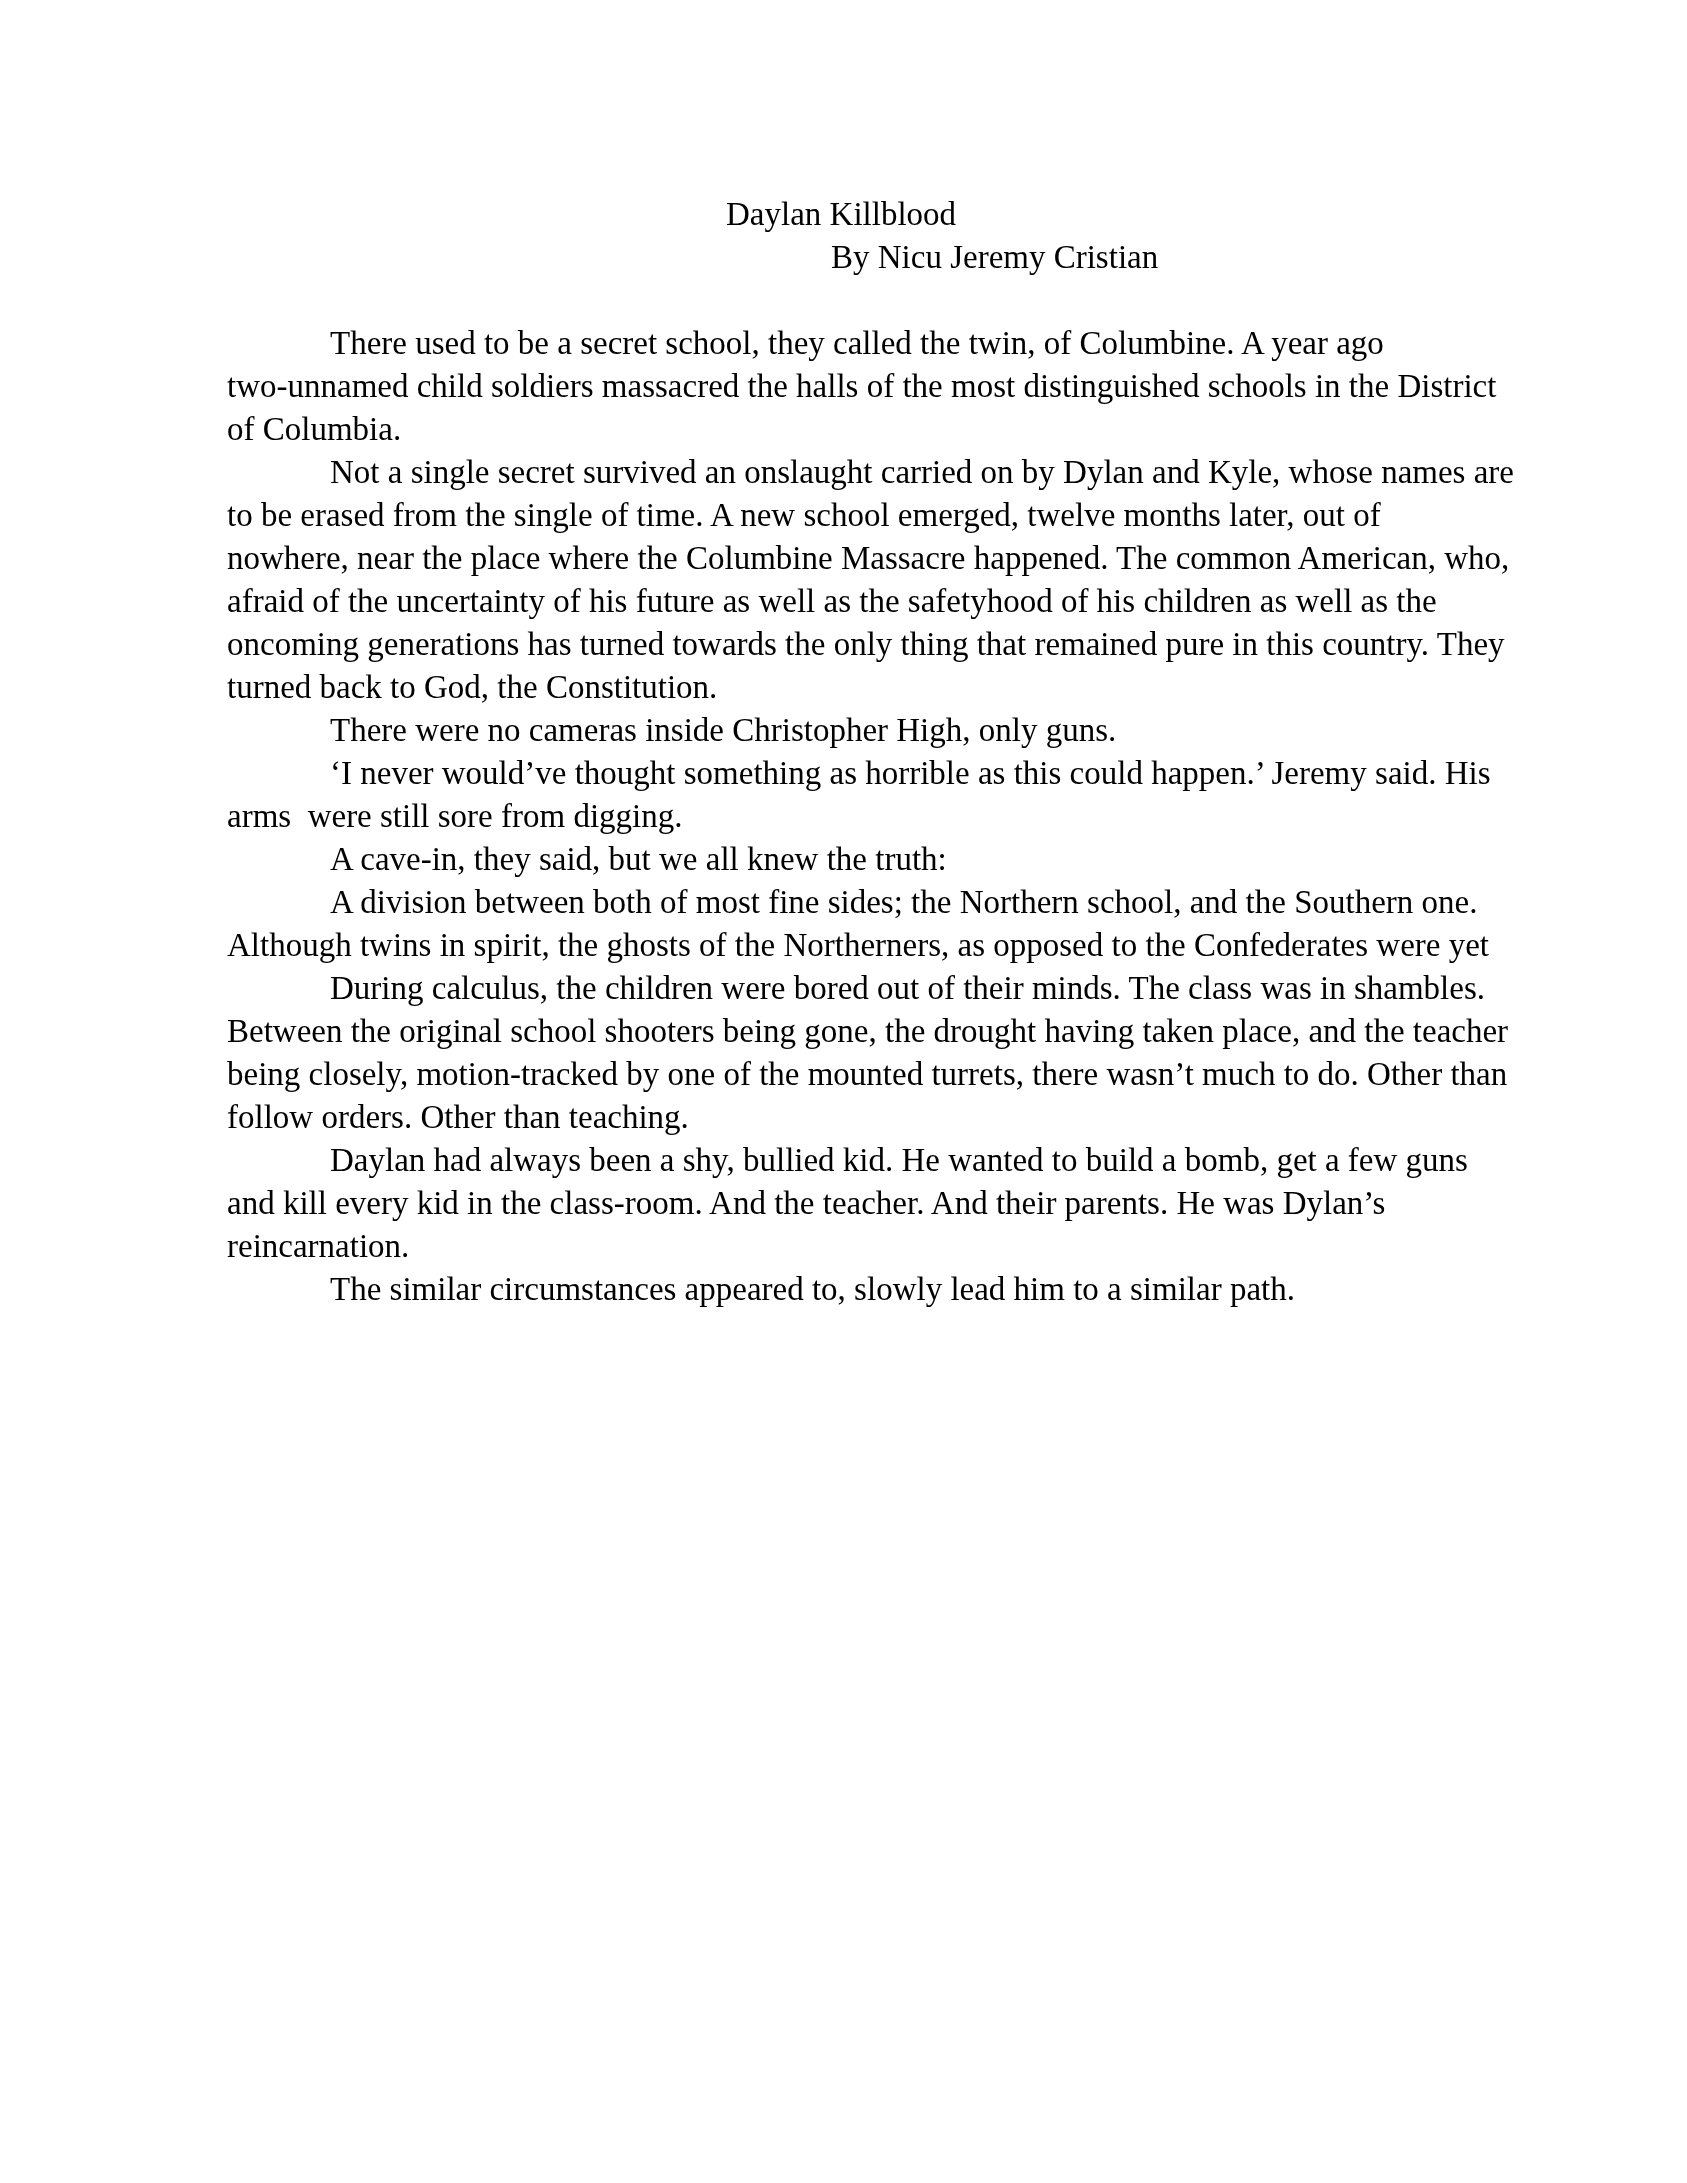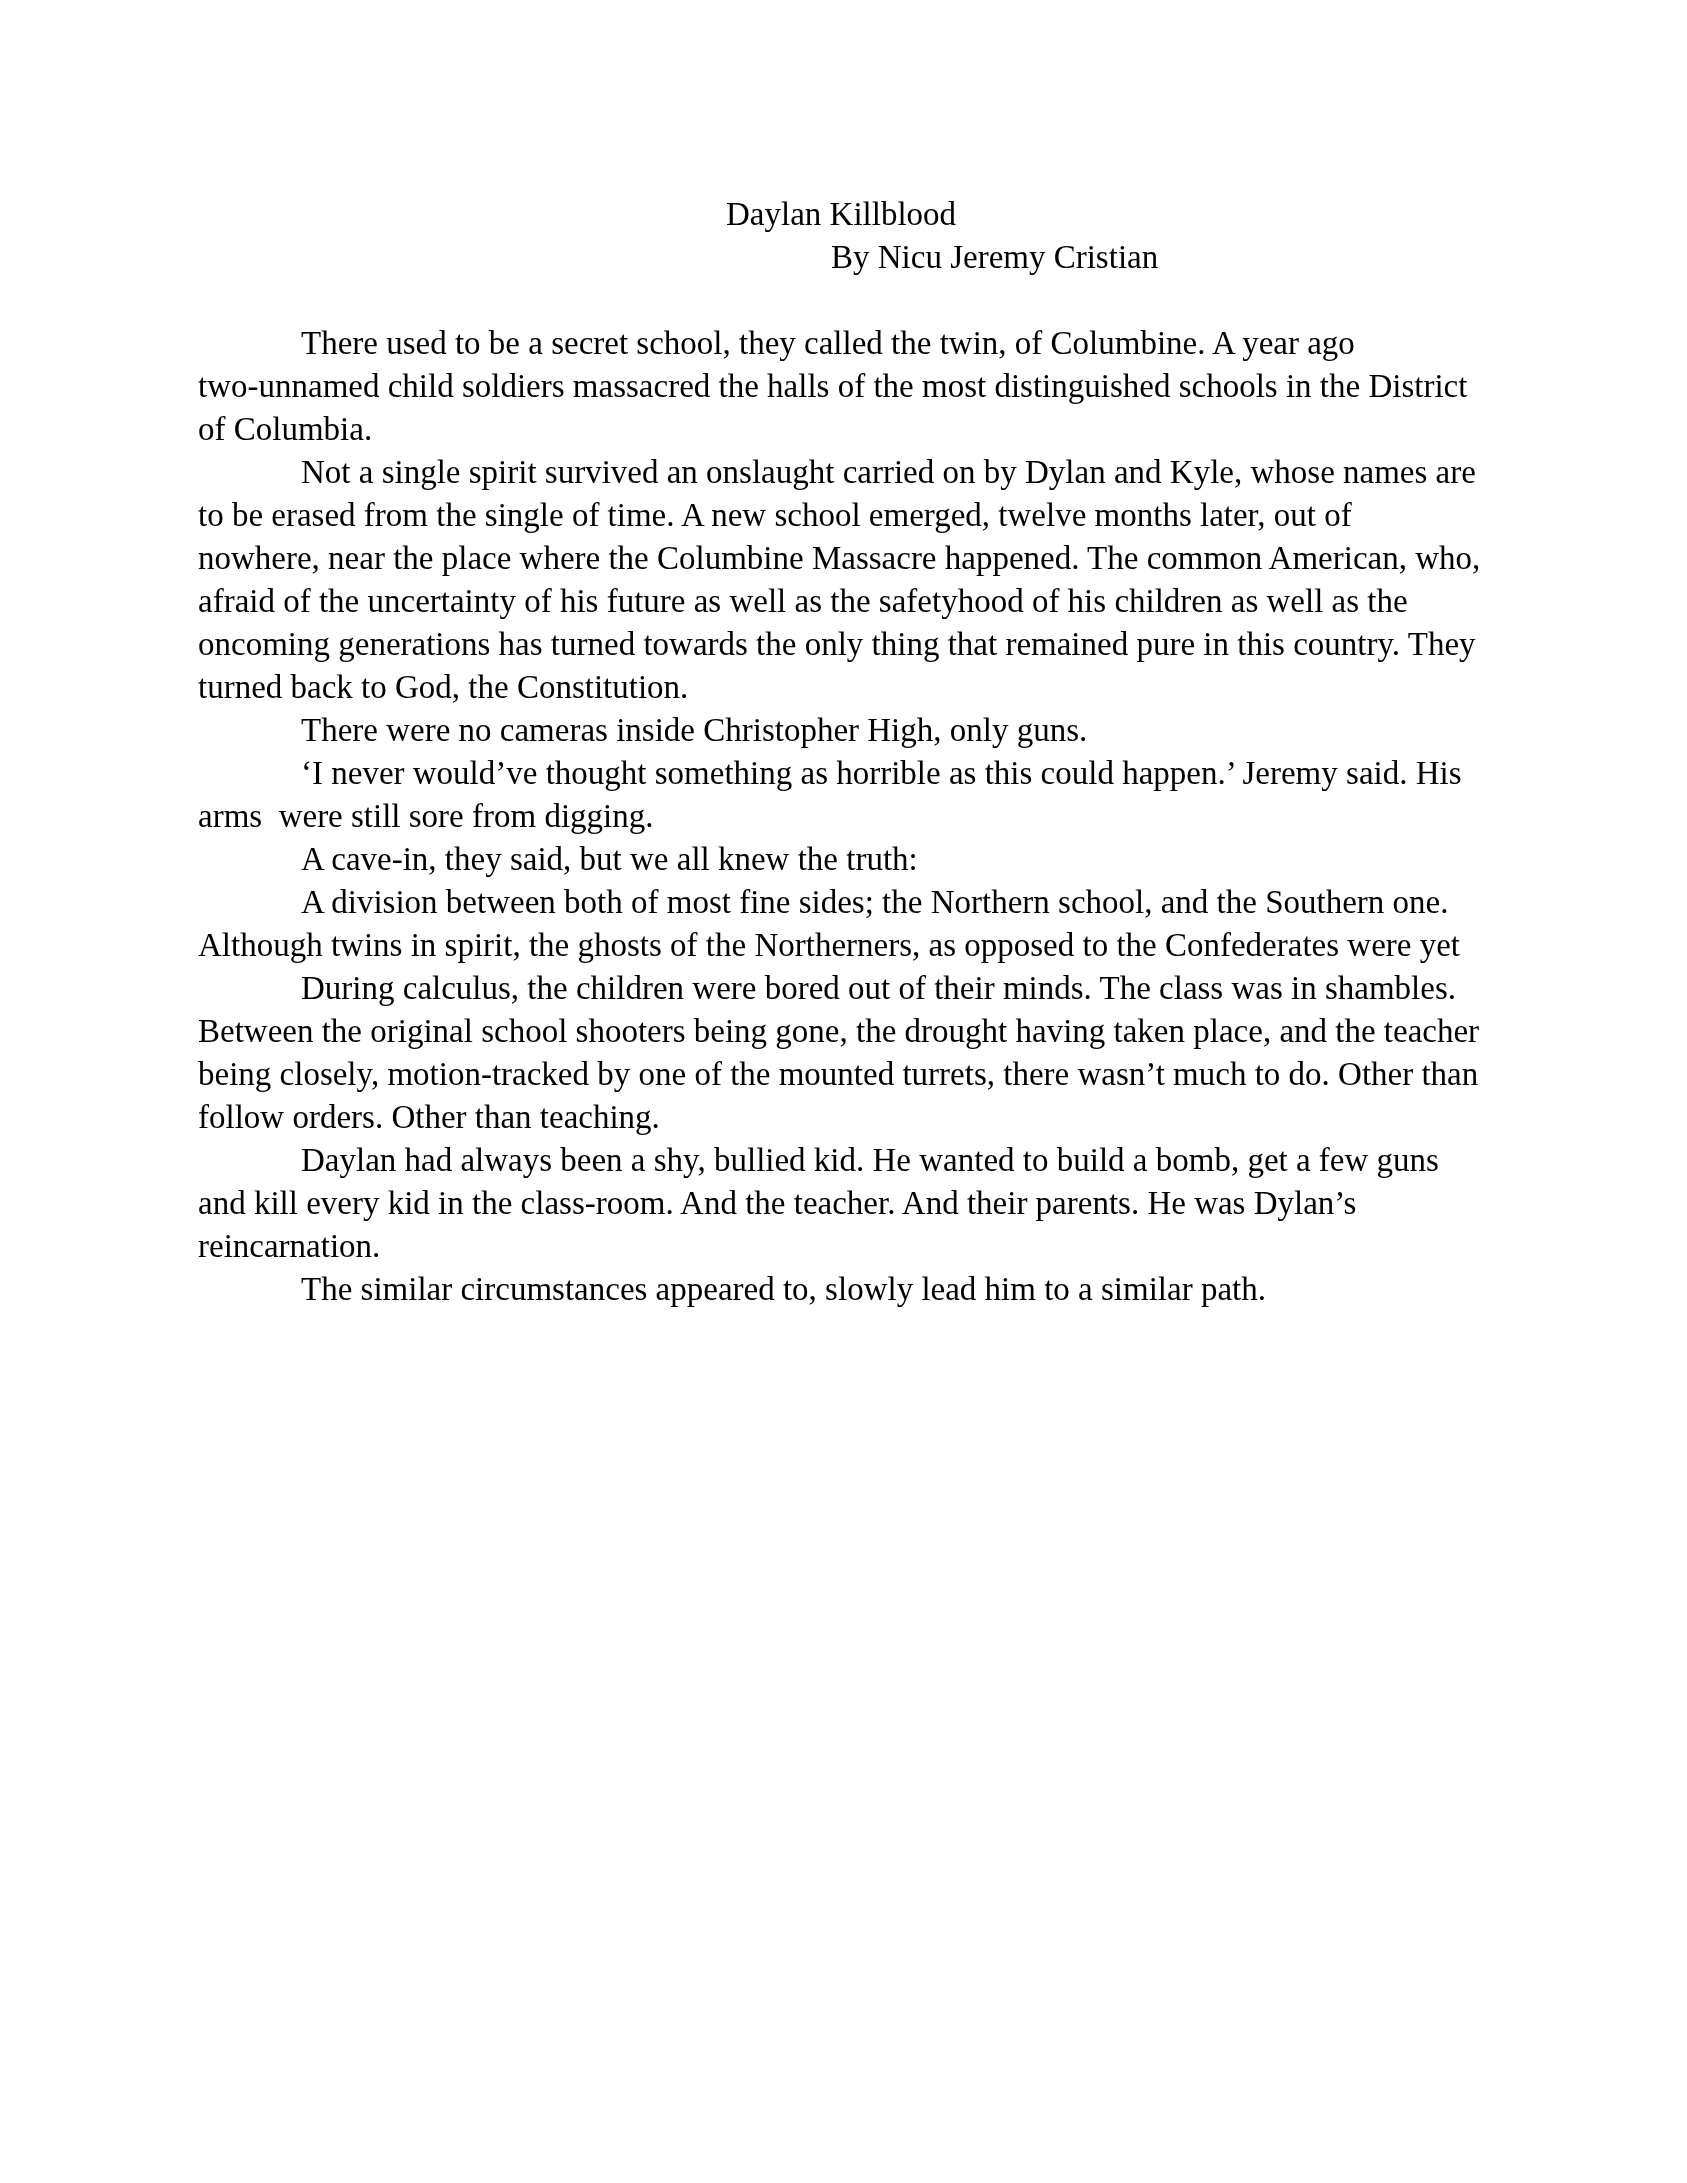--- a/index.html
+++ b/index.html
@@ -15,20 +15,21 @@
     background: #ffffff;
     color: #000000;
     font-family: "Liberation Serif", "DejaVu Serif", serif;
     font-size: 33px;
     line-height: 43px;
     padding: 193px 198px 0 198px;
     overflow: hidden;
   }
   .line {
     white-space: pre;          
+    margin-left: 29px;
   }
   .title-line {
     margin-left: 528px;        
   }
   .byline-line {
     margin-left: 633px;        
   }
   .blank-line {
     height: 43px;              
   }
@@ -40,21 +41,21 @@
 <body>
 
 <div class="page" style="background: rgb(255, 255, 255); color: rgb(0, 0, 0);">
   <div class="line title-line">Daylan Killblood</div>
   <div class="line byline-line">By Nicu Jeremy Cristian</div>
   <div class="line blank-line"></div>
   <div id="body-lines">
       <div class="line body-line indent">There used to be a secret school, they called the twin, of Columbine. A year ago</div>
       <div class="line body-line">two-unnamed child soldiers massacred the halls of the most distinguished schools in the District</div>
       <div class="line body-line">of Columbia.</div>
-      <div class="line body-line indent">Not a single spirit survived an onslaught carried on by Dylan and Kyle, whose names are</div>
+      <div class="line body-line indent">Not a single secret survived an onslaught carried on by Dylan and Kyle, whose names are</div>
       <div class="line body-line">to be erased from the single of time. A new school emerged, twelve months later, out of</div>
       <div class="line body-line">nowhere, near the place where the Columbine Massacre happened. The common American, who,</div>
       <div class="line body-line">afraid of the uncertainty of his future as well as the safetyhood of his children as well as the</div>
       <div class="line body-line">oncoming generations has turned towards the only thing that remained pure in this country. They</div>
       <div class="line body-line">turned back to God, the Constitution.</div>
       <div class="line body-line indent">There were no cameras inside Christopher High, only guns.</div>
       <div class="line body-line indent">‘I never would’ve thought something as horrible as this could happen.’ Jeremy said. His</div>
       <div class="line body-line">arms  were still sore from digging.</div>
       <div class="line body-line indent">A cave-in, they said, but we all knew the truth:</div>
       <div class="line body-line indent">A division between both of most fine sides; the Northern school, and the Southern one.</div>

